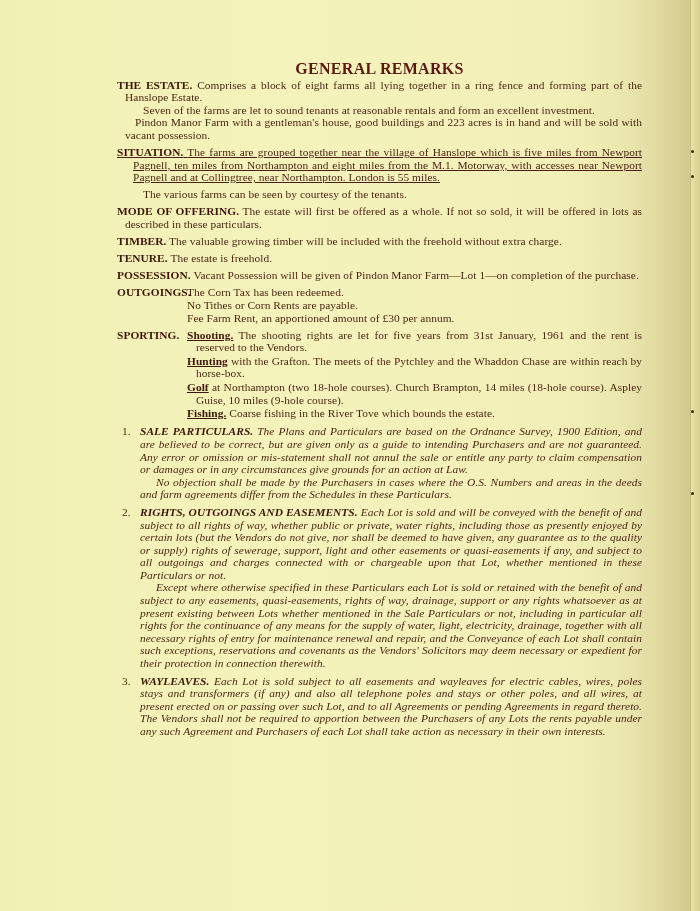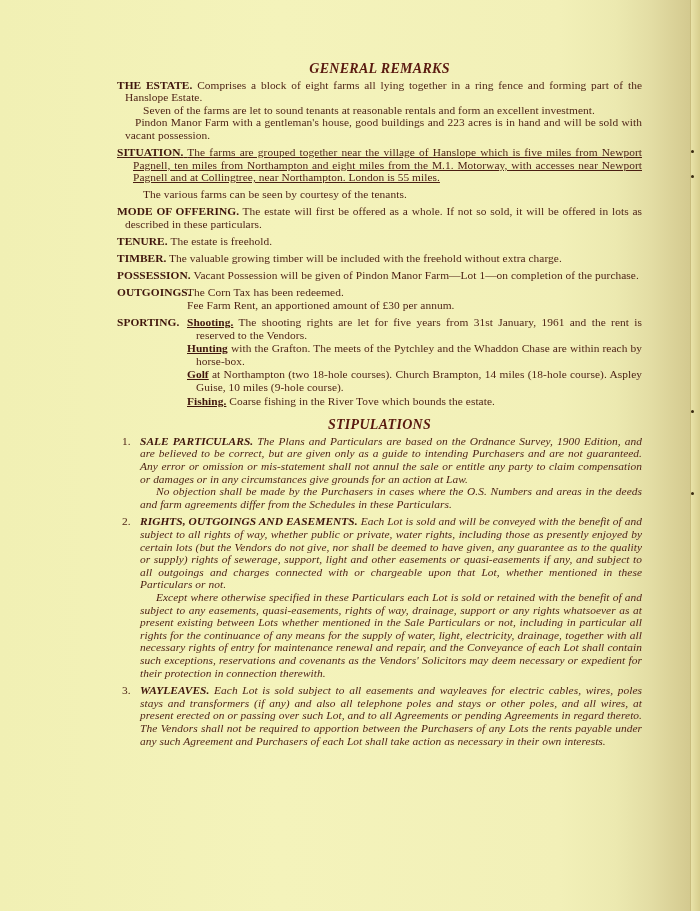--- a/index.html
+++ b/index.html
@@ -5,21 +5,21 @@
   html, body { margin:0; padding:0; }
   body {
     width:700px; height:911px; overflow:hidden; position:relative;
     background: linear-gradient(90deg, #f1f0b4 0%, #f4f3bb 40%, #f2f0b8 80%, #ece9b0 88%, #e3dda4 93%, #d8cf95 97%, #cfc48a 100%);
     font-family: "Liberation Serif", "DejaVu Serif", serif;
     color:#4a1e12;
   }
   .page-edge { position:absolute; right:0; top:0; width:9px; height:911px;
     background:linear-gradient(90deg,#e9e3a8,#d7ce8e); border-left:1px solid #c9bd7f; }
   .content { position:absolute; left:117px; top:63px; width:525px; font-size:11.4px; line-height:12.6px; letter-spacing:0.05px; }
-  .heading { text-align:center; font-weight:bold; color:#5a1a10; font-size:14px; margin-bottom:3px; letter-spacing:0.3px;font-style:italic; }
+  .heading { text-align:center; font-weight:bold; color:#5a1a10; font-size:16px; margin-bottom:3px; letter-spacing:0.3px; }
   .heading.stip { margin-top:11px; }
   .para { text-align:justify; margin-bottom:4.5px; }
   .para .hang { padding-left:8px; text-indent:-8px; }
   .label { font-weight:bold; color:#3f150c; }
   .indent { text-indent:18px; padding-left:8px; }
   .tbl-row { display:flex; margin-bottom:4.5px; }
   .tbl-key { width:70px; flex:none; font-weight:bold; color:#3f150c; }
   .tbl-val { flex:1; }
   .tbl-key.sp { width:70px; }
   .sub { padding-left:9px; text-indent:-9px; text-align:justify; margin-bottom:1px; }
@@ -56,50 +56,50 @@
 
   <div class="para">
     <div class="indent">The various farms can be seen by courtesy of the tenants.</div>
   </div>
 
   <div class="para">
     <div class="hang"><span class="label">MODE OF OFFERING.</span> <span>The estate will first be offered as a whole.  If not so sold, it will be offered in lots as described in these particulars.</span></div>
   </div>
 
   <div class="para">
-    <span class="label">TENURE.</span> <span>The estate is freehold.</span>
+    <span class="label">TIMBER.</span> <span>The valuable growing timber will be included with the freehold without extra charge.</span>
   </div>
 
   <div class="para">
-    <span class="label">TIMBER.</span> <span>The valuable growing timber will be included with the freehold without extra charge.</span>
+    <span class="label">TENURE.</span> <span>The estate is freehold.</span>
   </div>
 
   <div class="para">
     <div class="hang"><span class="label">POSSESSION.</span> <span>Vacant Possession will be given of Pindon Manor Farm—Lot 1—on completion of the purchase.</span></div>
   </div>
 
   <div class="tbl-row">
     <div class="tbl-key">OUTGOINGS.</div>
     <div class="tbl-val">
       <div>The Corn Tax has been redeemed.</div>
+      <div>No Tithes or Corn Rents are payable.</div>
       <div>Fee Farm Rent, an apportioned amount of £30 per annum.</div>
     </div>
   </div>
 
   <div class="tbl-row">
     <div class="tbl-key sp">SPORTING.</div>
     <div class="tbl-val">
       <div class="sub"><b>Shooting.</b> <span>The shooting rights are let for five years from 31st January, 1961 and the rent is reserved to the Vendors.</span></div>
       <div class="sub"><b>Hunting</b> <span>with the Grafton.  The meets of the Pytchley and the Whaddon Chase are within reach by horse-box.</span></div>
       <div class="sub"><b>Golf</b> <span>at Northampton (two 18-hole courses).  Church Brampton, 14 miles (18-hole course).  Aspley Guise, 10 miles (9-hole course).</span></div>
       <div class="sub"><b>Fishing.</b> <span>Coarse fishing in the River Tove which bounds the estate.</span></div>
     </div>
   </div>
 
-  <div class="heading stip">STIPULATIONS</div>
 
   <div class="item">
     <div class="item-num">1.</div>
     <div class="item-body">
       <div><span class="label">SALE PARTICULARS.</span> <span>The Plans and Particulars are based on the Ordnance Survey, 1900 Edition, and are believed to be correct, but are given only as a guide to intending Purchasers and are not guaranteed.  Any error or omission or mis-statement shall not annul the sale or entitle any party to claim compensation or damages or in any circumstances give grounds for an action at Law.</span></div>
       <div class="cont">No objection shall be made by the Purchasers in cases where the O.S. Numbers and areas in the deeds and farm agreements differ from the Schedules in these Particulars.</div>
     </div>
   </div>
 
   <div class="item">

